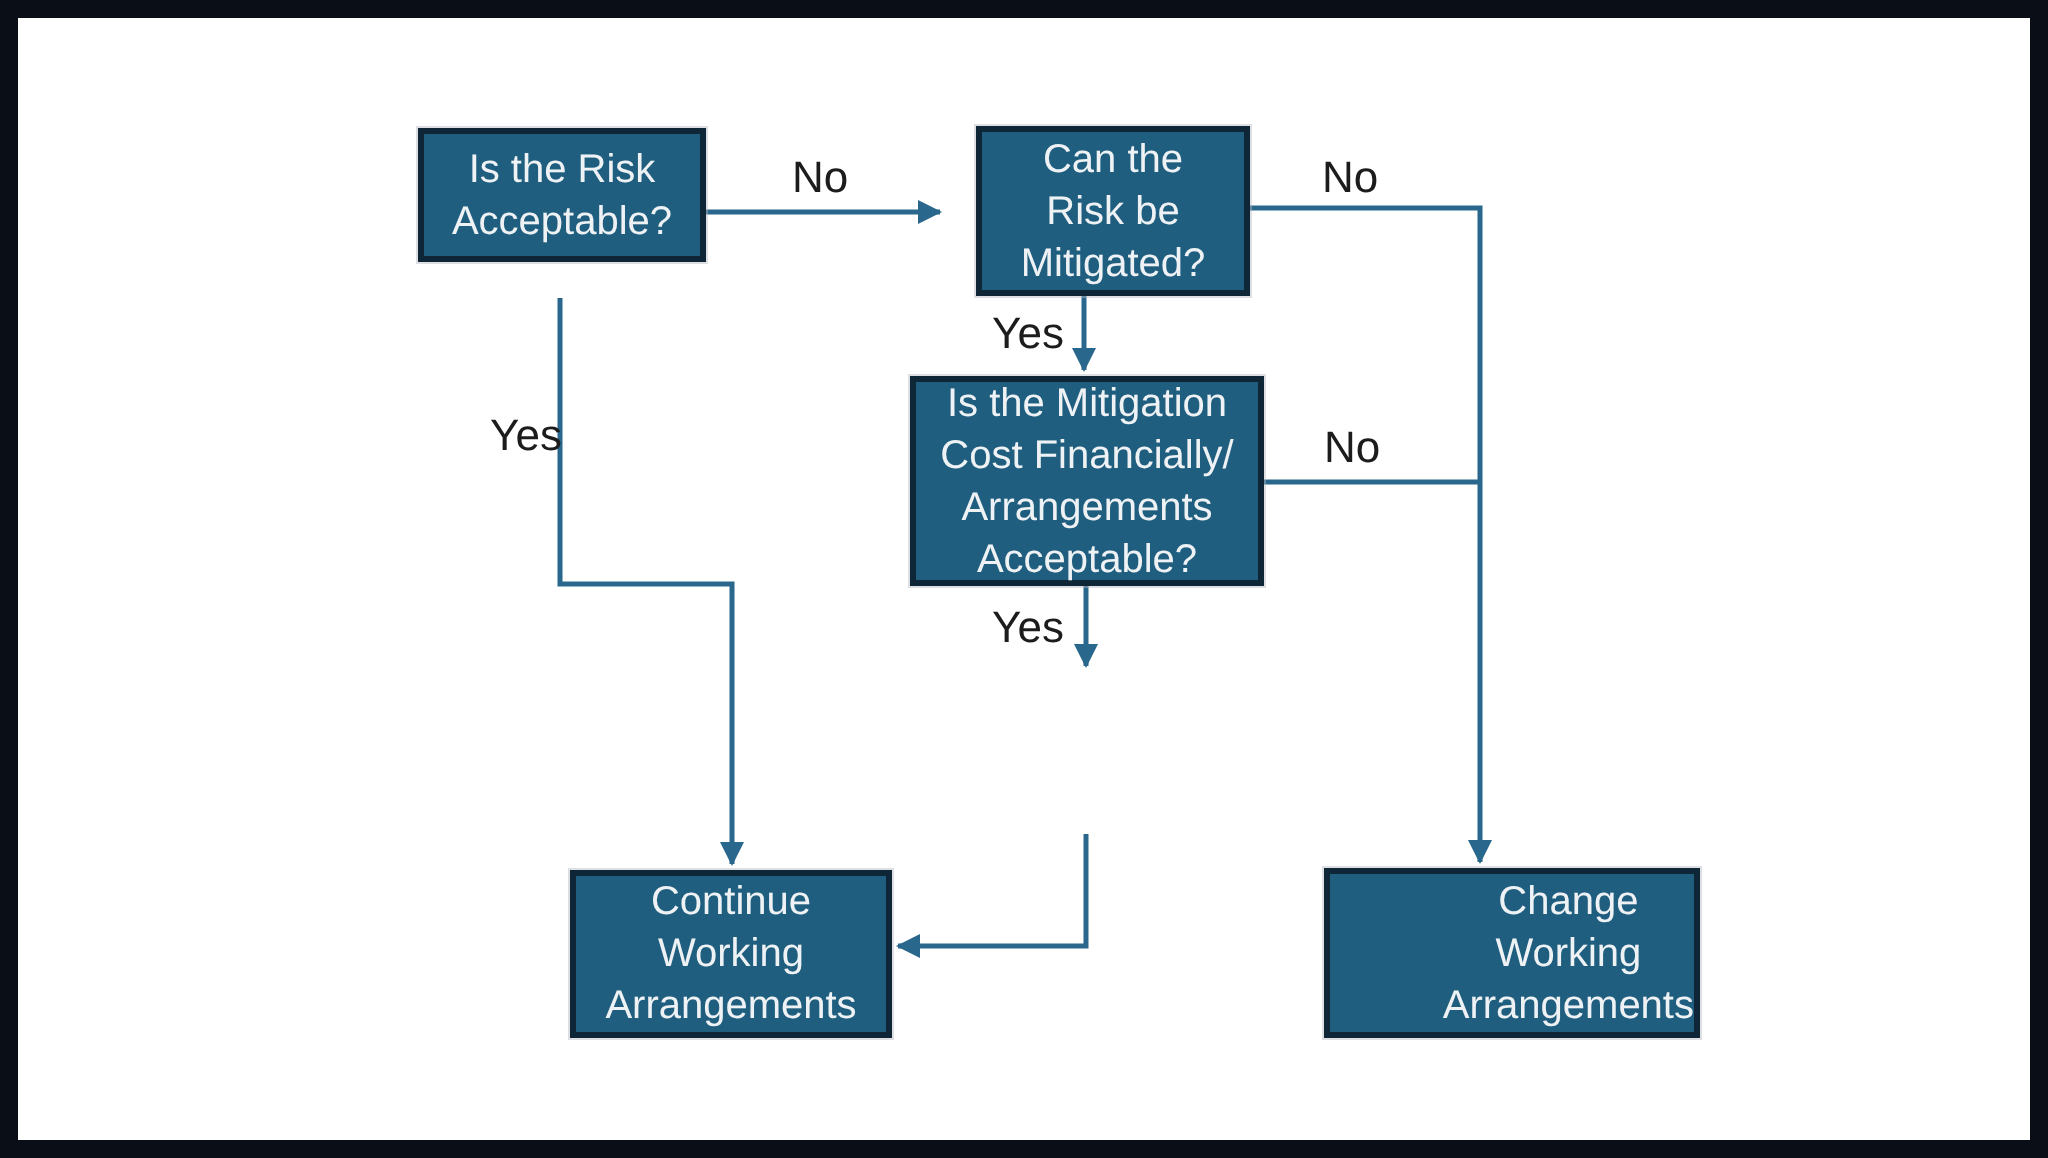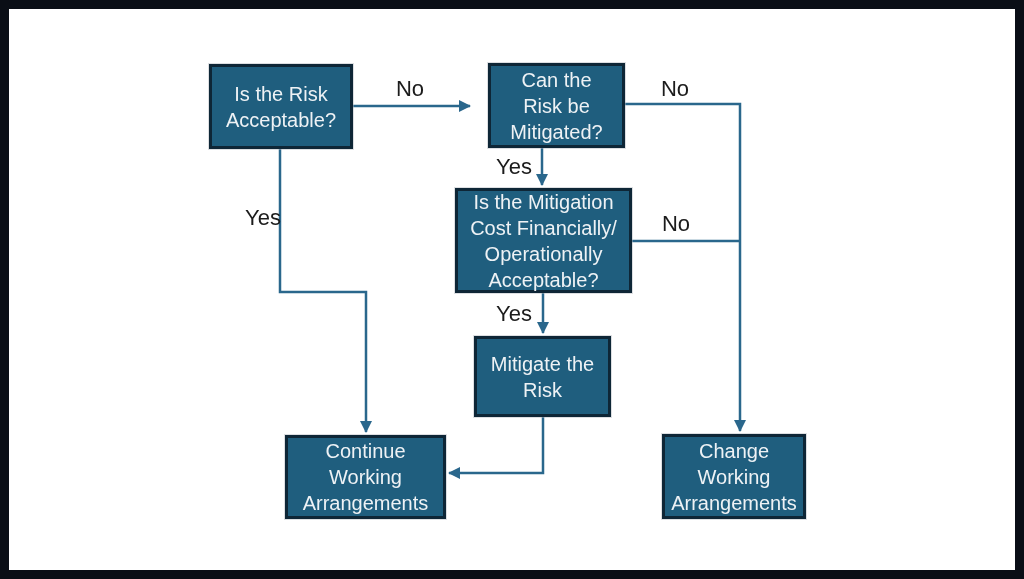--- a/index.html
+++ b/index.html
@@ -73,50 +73,46 @@
 
     <polyline points="543,293 543,333" fill="none" stroke="#2a678c" stroke-width="2.5" marker-end="url(#arrow)"></polyline>
 
     <polyline points="632,241 741,241" fill="none" stroke="#2a678c" stroke-width="2.5"></polyline>
 
     <polyline points="543,417 543,473 449,473" fill="none" stroke="#2a678c" stroke-width="2.5" marker-end="url(#arrow)"></polyline>
 
     <polyline points="280,149 280,292 366,292 366,432" fill="none" stroke="#2a678c" stroke-width="2.5" marker-end="url(#arrow)"></polyline>
   </svg>
 
-  <div class="node" style="left:209px; top:64px; width:144px; height:85px;text-align:center;">
+  <div class="node" style="left:209px; top:64px; width:144px; height:67px;text-align:center;">
     <span>Is the Risk
 Acceptable?</span>
   </div>
 
   <div class="node" style="left:488px; top:63px; width:137px; height:85px;">
     <span>Can the
 Risk be
 Mitigated?</span>
   </div>
 
   <div class="node" style="left:455px; top:188px; width:177px; height:105px;">
     <span>Is the Mitigation
 Cost Financially/
-Operationally
+Arrangements
 Acceptable?</span>
   </div>
 
-  <div class="node" style="left:474px; top:336px; width:137px; height:81px;">
-    <span>Mitigate the
-Risk</span>
-  </div>
 
   <div class="node" style="left:285px; top:435px; width:161px; height:84px;text-align:center;">
     <span>Continue
 Working
 Arrangements</span>
   </div>
 
-  <div class="node" style="left:662px; top:434px; width:144px; height:85px;">
+  <div class="node" style="left:662px; top:434px; width:188px; height:85px;justify-content:flex-end;">
     <span>Change
 Working
 Arrangements</span>
   </div>
 
   <span class="edge-label" style="left:410px; top:89px;">No</span>
   <span class="edge-label" style="left:514px; top:167px;">Yes</span>
   <span class="edge-label" style="left:675px; top:89px;">No</span>
   <span class="edge-label" style="left:514px; top:314px;">Yes</span>
   <span class="edge-label" style="left:676px; top:224px;">No</span>

